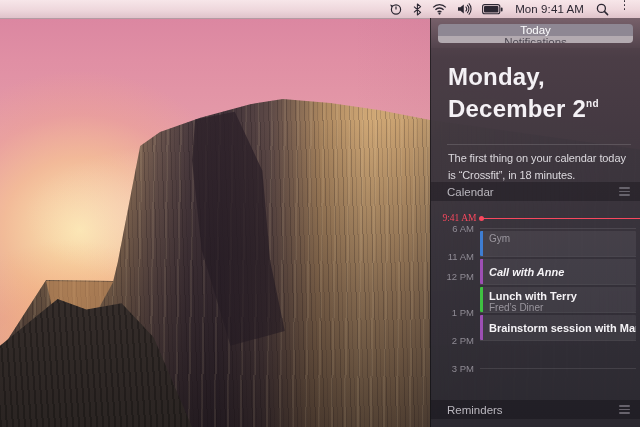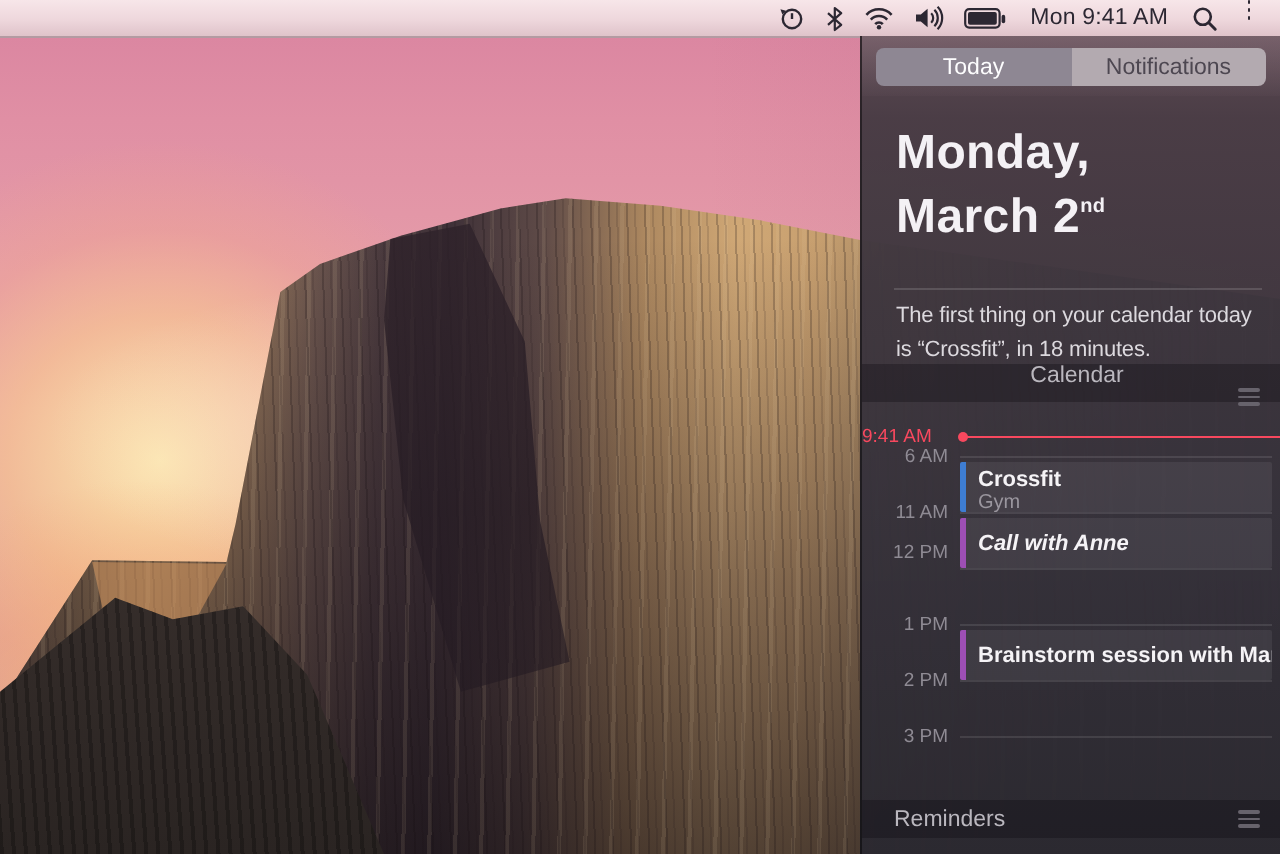--- a/index.html
+++ b/index.html
@@ -52,47 +52,47 @@
   .nc-icon i b{width:1.5px;height:1.5px;background:#2c2732;border-radius:50%;}
   .nc-icon i s{flex:1;height:1.5px;background:#2c2732;border-radius:1px;}
 
   
   .panel{position:absolute;top:18px;left:430px;width:210px;bottom:0;
     background:linear-gradient(180deg,rgba(88,72,80,0.97) 0%,rgba(70,59,67,0.97) 10%,rgba(62,54,62,0.97) 30%,rgba(53,49,58,0.97) 60%,rgba(43,41,48,0.98) 100%);
     border-left:1px solid rgba(0,0,0,0.45);box-sizing:border-box;}
   .tabarea{position:absolute;top:0;left:0;right:0;height:30px;
     background:linear-gradient(180deg,rgba(190,155,168,0.28),rgba(150,125,138,0.05));}
   .segmented{position:absolute;top:6px;left:7px;width:195px;height:19px;border-radius:4px;
-    overflow:hidden;display:flex;font-size:11.5px;}
+    overflow:hidden;display:flex;font-size:11.5px;flex-direction:column;}
   .seg{flex:1;display:flex;align-items:center;justify-content:center;cursor:default;}
   .seg-on{background:#8e8793;color:#fdfdfe;}
   .seg-off{background:#b3aab0;color:#4d4751;}
 
   .date{position:absolute;left:17px;top:45px;color:#f4f1f5;font-size:24px;
     font-weight:700;line-height:28px;letter-spacing:0.2px;}
   .date sup{font-size:10px;position:relative;top:-1px;vertical-align:super;}
 
   .summary-title{position:absolute;left:17px;top:107px;font-size:12px;font-weight:bold;color:#f1eef2;}
   .divider{position:absolute;left:16px;right:9px;top:126px;height:1px;background:rgba(255,255,255,0.14);}
   .summary-text{position:absolute;left:17px;top:132px;width:184px;font-size:11px;
     line-height:17px;color:#dcd9de;letter-spacing:-0.1px;}
 
   .strip{position:absolute;left:0;right:0;height:19px;background:rgba(10,8,12,0.30);
     display:flex;align-items:center;padding:0 10px 0 16px;color:#bab7be;font-size:11.5px;box-sizing:border-box;}
-  .strip-cal{top:164px;flex-direction:column;}
+  .strip-cal{top:164px;}
   .strip-rem{top:382px;}
   .more-icon{margin-left:auto;width:11px;display:flex;flex-direction:column;gap:2px;}
   .more-icon i{height:1.5px;background:#67636c;border-radius:1px;}
 
   .timeline{position:absolute;top:183px;left:0;right:0;height:199px;}
   .hour{position:absolute;left:0;width:43px;text-align:right;font-size:9.5px;color:#8f8b94;}
   .hline{position:absolute;left:49px;right:4px;height:1px;background:rgba(255,255,255,0.10);}
   .h0{top:22px}.h1{top:50px}.h2{top:70px}.h3{top:106px}.h4{top:134px}.h5{top:162px}
   .hl0{top:27px}.hl1{top:55px}.hl2{top:83px}.hl3{top:111px}.hl4{top:139px}.hl5{top:167px}
-  .now-label{position:absolute;left:0;top:12px;width:57px;text-align:left;font-size:9.5px;color:#f8485e;}
+  .now-label{position:absolute;left:0;top:12px;width:57px;text-align:center;font-size:9.5px;color:#f8485e;font-family:Liberation Serif, serif;}
   .now-line{position:absolute;left:51px;right:0;top:17px;height:1px;background:#f8485e;}
   .now-line::before{content:"";position:absolute;left:-3px;top:-2px;width:5px;height:5px;border-radius:50%;background:#f8485e;}
 
   .event{position:absolute;left:49px;right:4px;height:25px;box-sizing:border-box;
     background:rgba(255,255,255,0.065);border-left:3px solid #888;border-radius:1px;
     padding:2px 6px 0;overflow:hidden;}
   .event.single{display:flex;align-items:center;padding-top:0;}
   .ev0{top:30px}.ev1{top:58px}.ev2{top:86px}.ev3{top:114px}
   .event .t{font-size:11px;font-weight:bold;color:#f5f3f6;line-height:12px;margin-top:1px;
     white-space:nowrap;}
@@ -177,21 +177,21 @@
   <div class="panel">
     <div class="tabarea"></div>
 
     <div class="segmented">
       <div class="seg seg-on">Today</div>
       <div class="seg seg-off">Notifications</div>
     </div>
 
     <div class="date">
       <span>Monday,</span><br>
-      <span>March 2</span><sup>nd</sup>
+      <span>December 2</span><sup>nd</sup>
     </div>
 
     <div class="divider"></div>
     <div class="summary-text">The first thing on your calendar today is “Crossfit”, in 18 minutes.</div>
 
     <div class="strip strip-cal">
       <span>Calendar</span>
       <span class="more-icon">
           <i></i>
           <i></i>
@@ -211,25 +211,28 @@
       <div class="hour h1">11 AM</div>
       <div class="hour h2">12 PM</div>
       <div class="hour h3">1 PM</div>
       <div class="hour h4">2 PM</div>
       <div class="hour h5">3 PM</div>
 
       <div class="now-label">9:41 AM</div>
       <div class="now-line"></div>
 
       <div class="event ev0" style="border-left-color: rgb(62, 125, 210);">
-        <div class="t">Crossfit</div>
         <div class="s">Gym</div>
       </div>
       <div class="event ev1 single" style="border-left-color: rgb(157, 79, 180); font-style: italic;">
         <div class="t">Call with Anne</div>
+      </div>
+      <div class="event ev2" style="border-left-color: rgb(63, 193, 66);">
+        <div class="t">Lunch with Terry</div>
+        <div class="s">Fred’s Diner</div>
       </div>
       <div class="event ev3 single" style="border-left-color: rgb(157, 79, 180);">
         <div class="t">Brainstorm session with Marketing</div>
       </div>
     </div>
 
     <div class="strip strip-rem">
       <span>Reminders</span>
       <span class="more-icon">
           <i></i>

